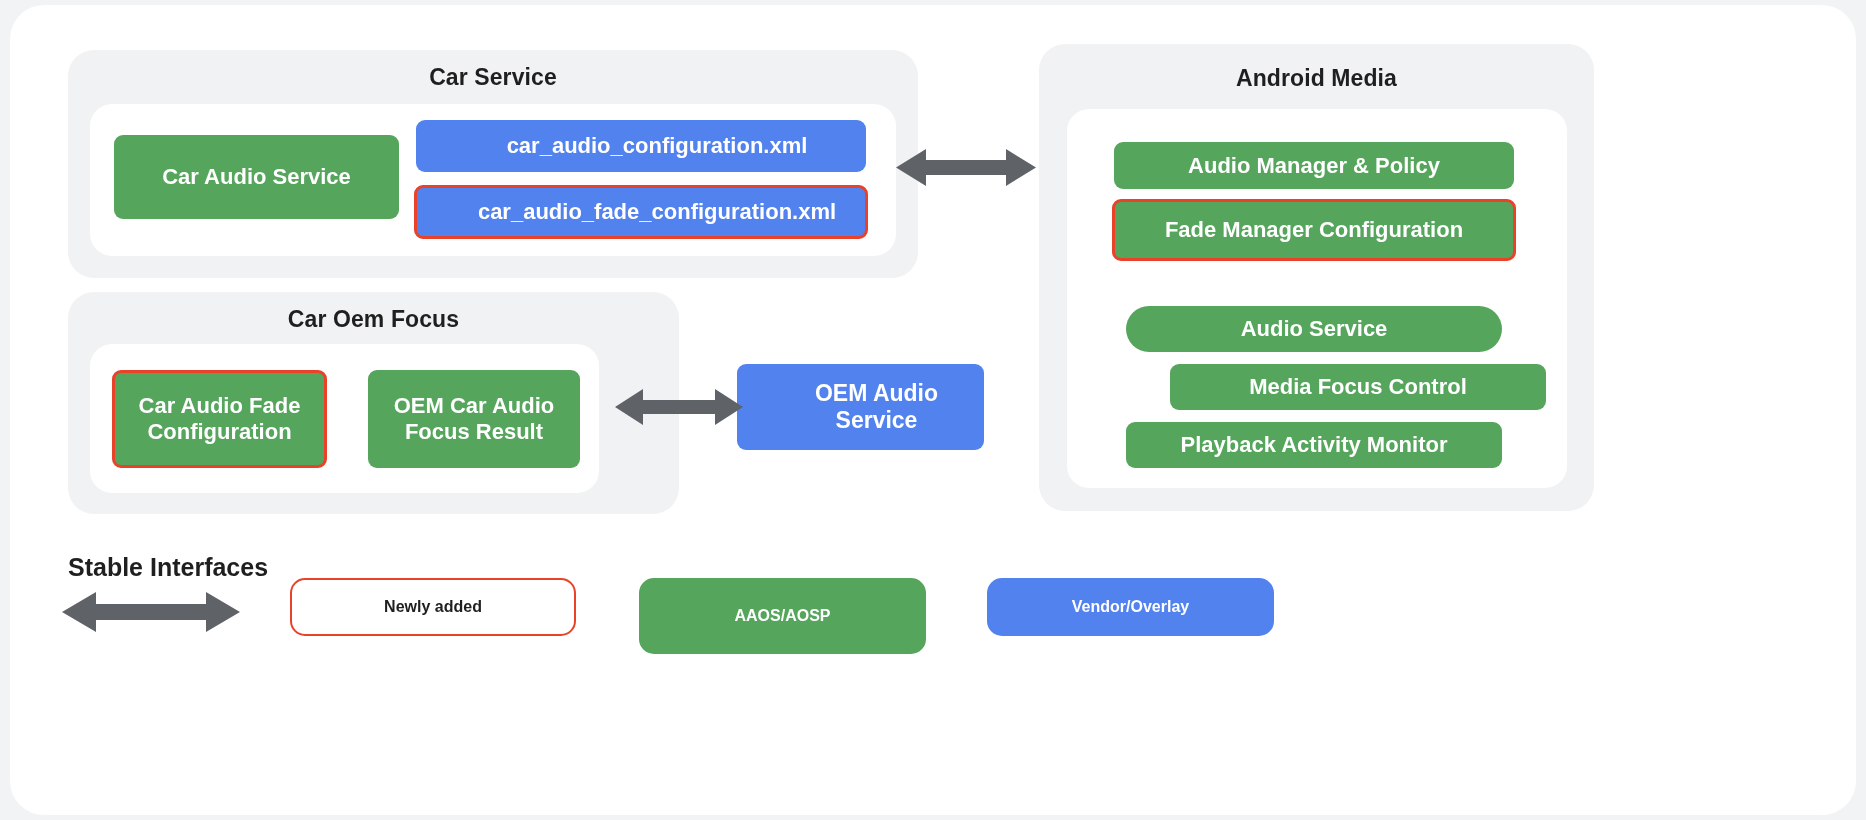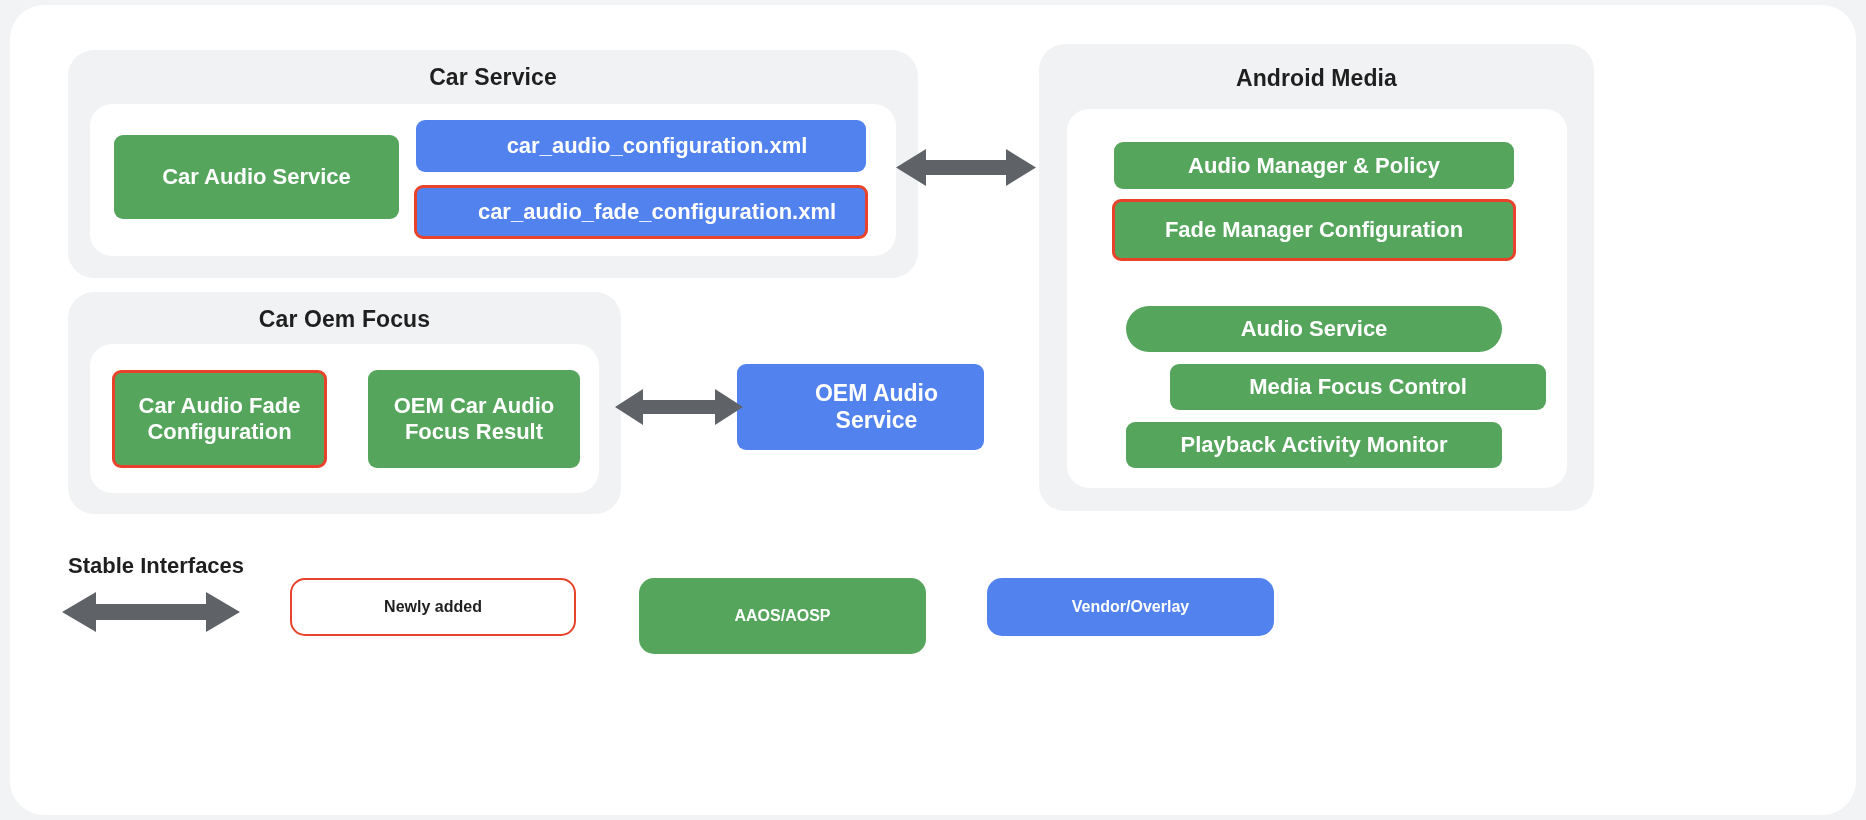--- a/index.html
+++ b/index.html
@@ -65,21 +65,21 @@
   .green { background: #55a55c; }
   .blue  { background: #5282ee; padding-left: 40px; }
   .hl    { border: 3px solid #e8432a; }
 
   
   .arrow { position: absolute; }
 
   
   .legend-label {
     position: absolute;
-    font-size: 22px;
+    font-size: 25px;
     font-weight: bold;
     color: #1f1f1f;
   }
   .legend-box {
     position: absolute;
     box-sizing: border-box;
     display: flex;
     align-items: center;
     justify-content: center;
     border-radius: 15px;
@@ -103,21 +103,21 @@
     <div class="panel-title" style="margin-top:14px;">Car Service</div>
     <div class="inner" style="left:22px; top:54px; width:806px; height:152px;"></div>
 
     <div class="node green" style="left:46px; top:85px; width:285px; height:84px;">Car Audio Service</div>
 
     <div class="node blue" style="left:348px; top:70px; width:450px; height:52px;">car_audio_configuration.xml</div>
 
     <div class="node blue hl" style="left:346px; top:135px; width:454px; height:54px;">car_audio_fade_configuration.xml</div>
   </div>
 
-  <div class="panel" style="left:58px; top:287px; width:553px; height:222px;">
+  <div class="panel" style="left:58px; top:287px; width:611px; height:222px;">
     <div class="panel-title" style="margin-top:14px;">Car Oem Focus</div>
     <div class="inner" style="left:22px; top:52px; width:509px; height:149px;"></div>
 
     <div class="node green" style="left:300px; top:78px; width:212px; height:98px;">OEM Car Audio Focus Result</div>
 
     <div class="node green hl" style="left:44px; top:78px; width:215px; height:98px;">Car Audio Fade Configuration</div>
   </div>
 
   <div class="panel" style="left:1029px; top:39px; width:555px; height:467px;">
     <div class="panel-title" style="margin-top:21px;">Android Media</div>

